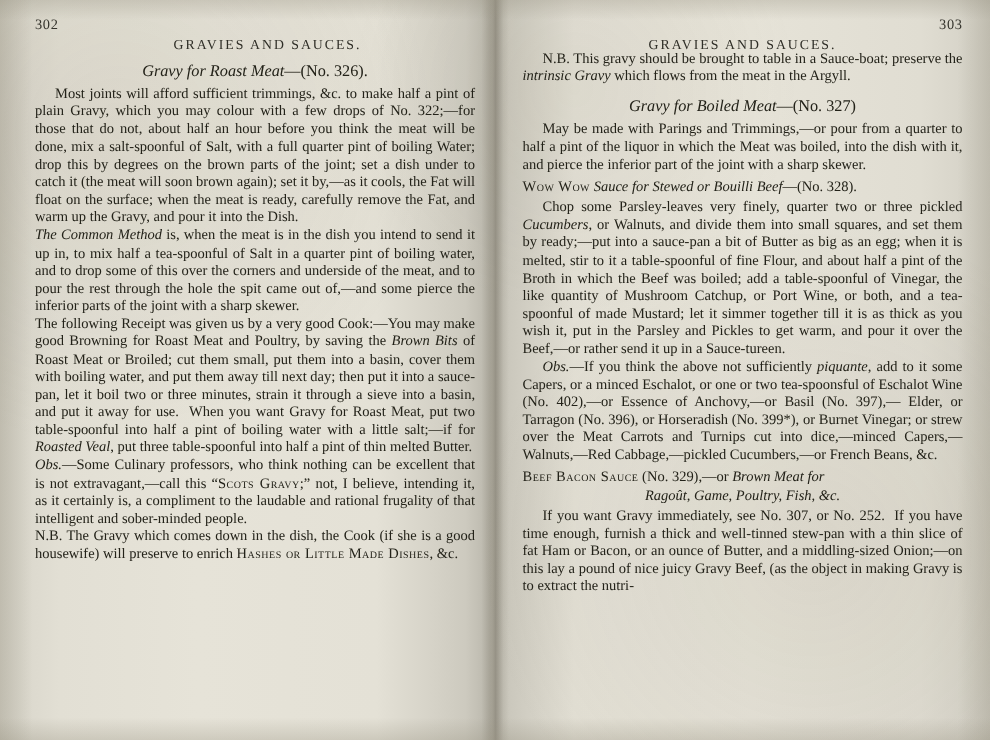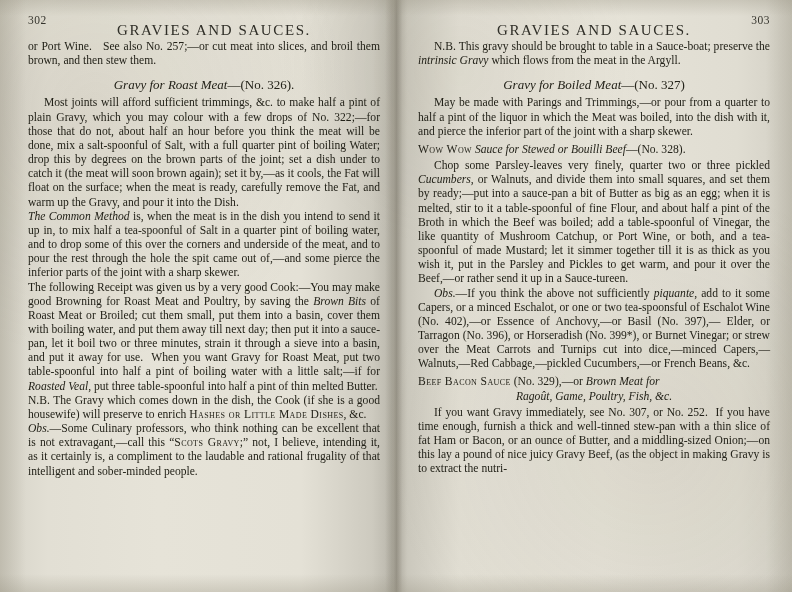--- a/index.html
+++ b/index.html
@@ -74,24 +74,24 @@
     top: 0;
     font-size: 11.5px;
     letter-spacing: 0.5px;
     color: #34332c;
     text-align: right;
   }
   .folio-left { left: 0; }
   .folio-right { right: 0; }
   .running-head {
     position: absolute;
-    top: 8px;
+    top: 16px;
     width: 100%;
     text-align: center;
-    font-size: 15px;
+    font-size: 11px;
     letter-spacing: 1.6px;
     font-variant: small-caps;
     text-transform: uppercase;
     color: #2f2e27;
     font-family: Liberation Serif, serif;
   }
   .rh-left { text-align: center; padding-left: 10px; }
   .rh-right { text-align: center; padding-right: 6px; }
 
   .body {
@@ -159,29 +159,28 @@
 
 <div class="page">
   <div class="grain"></div>
 
   <div class="col col-left">
     <div class="folio-row">
       <div class="folio folio-left">302</div>
       <div class="running-head rh-left">GRAVIES AND SAUCES.</div>
     </div>
     <div class="body">
-      <p class="noindent">or Port Wine.&nbsp;&nbsp; See also No. 257;—or cut meat into slices, and broil them brown, and then stew them.</p>
       <div class="gap-sm"></div>
       <p class="head"><span class="it">Gravy for Roast Meat</span>—(No. 326).</p>
       <div class="gap-xs"></div>
       <p>Most joints will afford sufficient trimmings, &amp;c. to make half a pint of plain Gravy, which you may colour with a few drops of No. 322;—for those that do not, about half an hour before you think the meat will be done, mix a salt-spoonful of Salt, with a full quarter pint of boiling Water; drop this by degrees on the brown parts of the joint; set a dish under to catch it (the meat will soon brown again); set it by,—as it cools, the Fat will float on the surface; when the meat is ready, carefully remove the Fat, and warm up the Gravy, and pour it into the Dish.</p>
       <p class="noindent"><span class="it">The Common Method</span> is, when the meat is in the dish you intend to send it up in, to mix half a tea-spoonful of Salt in a quarter pint of boiling water, and to drop some of this over the corners and underside of the meat, and to pour the rest through the hole the spit came out of,—and some pierce the inferior parts of the joint with a sharp skewer.</p>
       <p class="noindent">The following Receipt was given us by a very good Cook:—You may make good Browning for Roast Meat and Poultry, by saving the <span class="it">Brown Bits</span> of Roast Meat or Broiled; cut them small, put them into a basin, cover them with boiling water, and put them away till next day; then put it into a sauce-pan, let it boil two or three minutes, strain it through a sieve into a basin, and put it away for use.&nbsp; When you want Gravy for Roast Meat, put two table-spoonful into half a pint of boiling water with a little salt;—if for <span class="it">Roasted Veal</span>, put three table-spoonful into half a pint of thin melted Butter.</p>
+      <p class="noindent"><span class="it">Obs.</span>—Some Culinary professors, who think nothing can be excellent that is not extravagant,—call this “<span class="sc">Scots Gravy</span>;” not, I believe, intending it, as it certainly is, a compliment to the laudable and rational frugality of that intelligent and sober-minded people.</p>
       <p class="noindent">N.B. The Gravy which comes down in the dish, the Cook (if she is a good housewife) will preserve to enrich <span class="sc">Hashes or Little Made Dishes</span>, &amp;c.</p>
-      <p class="noindent"><span class="it">Obs.</span>—Some Culinary professors, who think nothing can be excellent that is not extravagant,—call this “<span class="sc">Scots Gravy</span>;” not, I believe, intending it, as it certainly is, a compliment to the laudable and rational frugality of that intelligent and sober-minded people.</p>
     </div>
   </div>
 
   <div class="col col-right">
     <div class="folio-row">
       <div class="running-head rh-right">GRAVIES AND SAUCES.</div>
       <div class="folio folio-right">303</div>
     </div>
     <div class="body">
       <p>N.B. This gravy should be brought to table in a Sauce-boat; preserve the <span class="it">intrinsic Gravy</span> which flows from the meat in the Argyll.</p>

